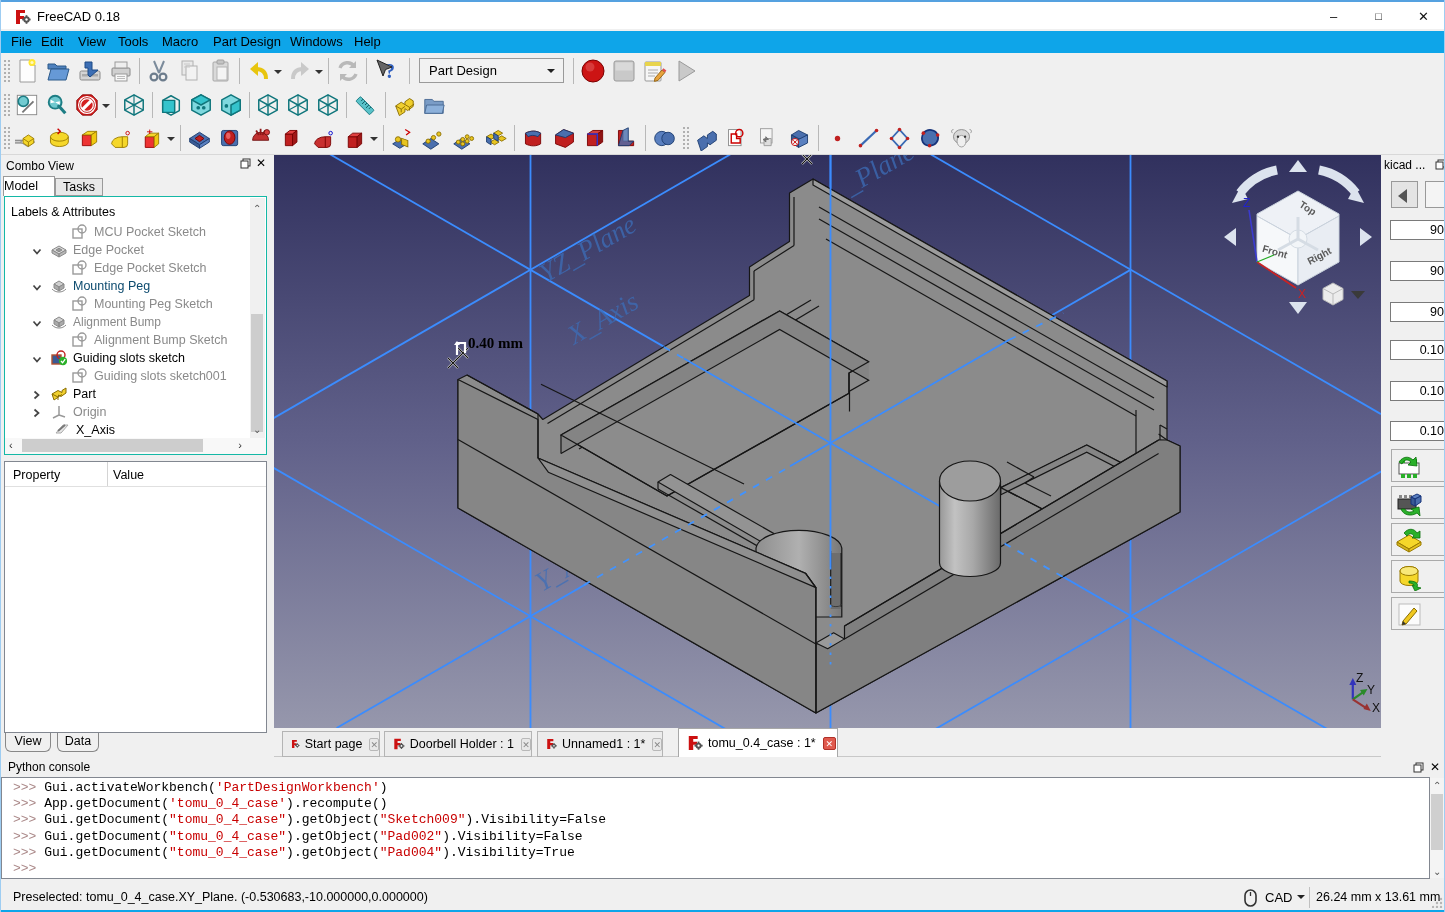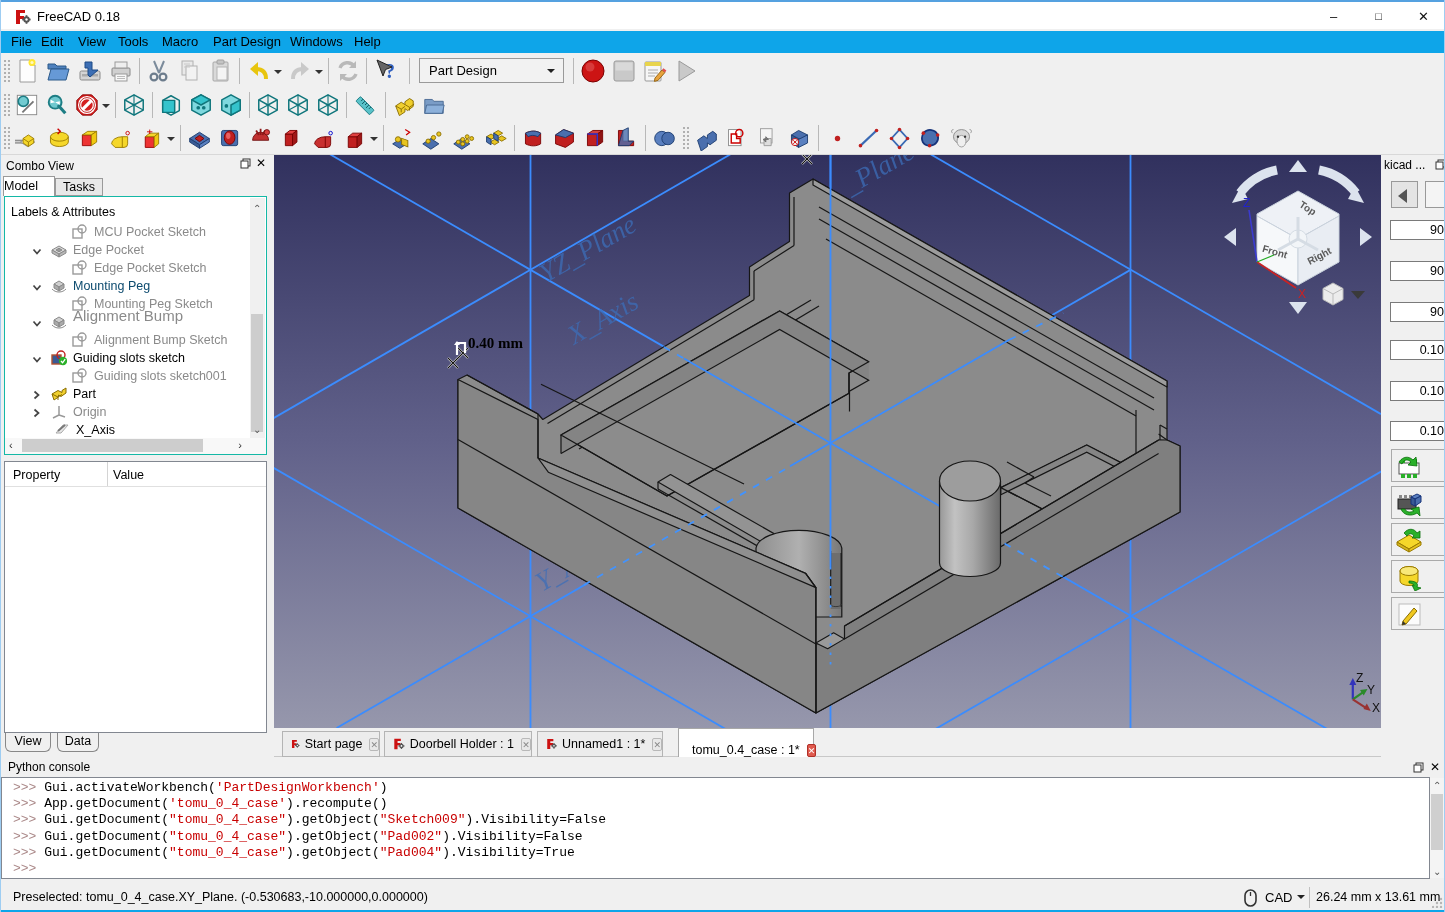--- a/index.html
+++ b/index.html
@@ -630,21 +630,21 @@
       <span style="position:absolute;left:27px;top:120px"><svg width="10" height="9" viewBox="0 0 10 9">
           <path d="M1.5 2.5l3.5 4 3.5-4" fill="none" stroke="#444" stroke-width="1.7"></path>
         </svg></span>
       <span style="position:absolute;left:46px;top:117px"><svg width="16" height="16" viewBox="0 0 16 16">
           <g stroke="#8a8a8a">
             <path d="M3 6l5-3 5 3-5 3z" fill="#cfcfcf"></path>
             <path d="M3 6v4l5 3v-4zM13 6v4l-5 3v-4z" fill="#aaa"></path>
             <path d="M1 11c2 2 4 3 7 3s5-1 7-3" fill="none"></path>
           </g>
         </svg></span>
-      <span style="position:absolute;left:68px;top:110px;font-size:15px;color:#8a8a8a;white-space:nowrap">Alignment Bump</span>
+      <span style="position:absolute;left:68px;top:118px;font-size:12px;color:#8a8a8a;white-space:nowrap">Alignment Bump</span>
       <span style="position:absolute;left:67px;top:135px"><svg width="16" height="16" viewBox="0 0 16 16">
           <g fill="none" stroke="#9a9a9a" stroke-width="1.4">
             <rect x="1" y="5" width="9" height="9"></rect>
             <circle cx="10" cy="5" r="4"></circle>
           </g>
         </svg></span>
       <span style="position:absolute;left:89px;top:136px;font-size:12.5px;color:#8a8a8a;white-space:nowrap">Alignment Bump Sketch</span>
       <span style="position:absolute;left:27px;top:156px"><svg width="10" height="9" viewBox="0 0 10 9">
           <path d="M1.5 2.5l3.5 4 3.5-4" fill="none" stroke="#444" stroke-width="1.7"></path>
         </svg></span>
@@ -898,21 +898,21 @@
           <circle cx="13" cy="12" r="1.3" fill="#fff"></circle>
           <rect x="12" y="7.4" width="2" height="2.2"></rect>
           <rect x="12" y="14.4" width="2" height="2.2"></rect>
           <rect x="8.4" y="11" width="2.2" height="2"></rect>
           <rect x="15.4" y="11" width="2.2" height="2"></rect>
         </g>
       </svg>
       <span style="margin-left:5px">Unnamed1 : 1*</span>
       <span style="display:inline-block;width:13px;height:13px;background:#e8e8e8;border:1px solid #b8b8b8;border-radius:2px;color:#888;font-size:9px;text-align:center;line-height:12px;margin-left:7px">✕</span>
     </div>
-    <div style="position:absolute;left:404px;width:136px;font-size:12.5px;white-space:nowrap;display:flex;align-items:flex-end;padding-left:8px;top:0px;height:29px;background:#fff;border:1px solid #a8a8a8;border-bottom:none;z-index:2;">
+    <div style="position:absolute;left:404px;width:160px;font-size:12.5px;white-space:nowrap;display:flex;align-items:center;padding-left:8px;top:0px;height:29px;background:#fff;border:1px solid #a8a8a8;border-bottom:none;z-index:2;">
       <svg width="16" height="16" viewBox="0 0 18 18">
         <path d="M2 1h10v3.5H7v3h4.5v3.5H7v6H2z" fill="#cc1111"></path>
         <g fill="#555">
           <circle cx="13" cy="12" r="3.4"></circle>
           <circle cx="13" cy="12" r="1.3" fill="#fff"></circle>
           <rect x="12" y="7.4" width="2" height="2.2"></rect>
           <rect x="12" y="14.4" width="2" height="2.2"></rect>
           <rect x="8.4" y="11" width="2.2" height="2"></rect>
           <rect x="15.4" y="11" width="2.2" height="2"></rect>
         </g>

